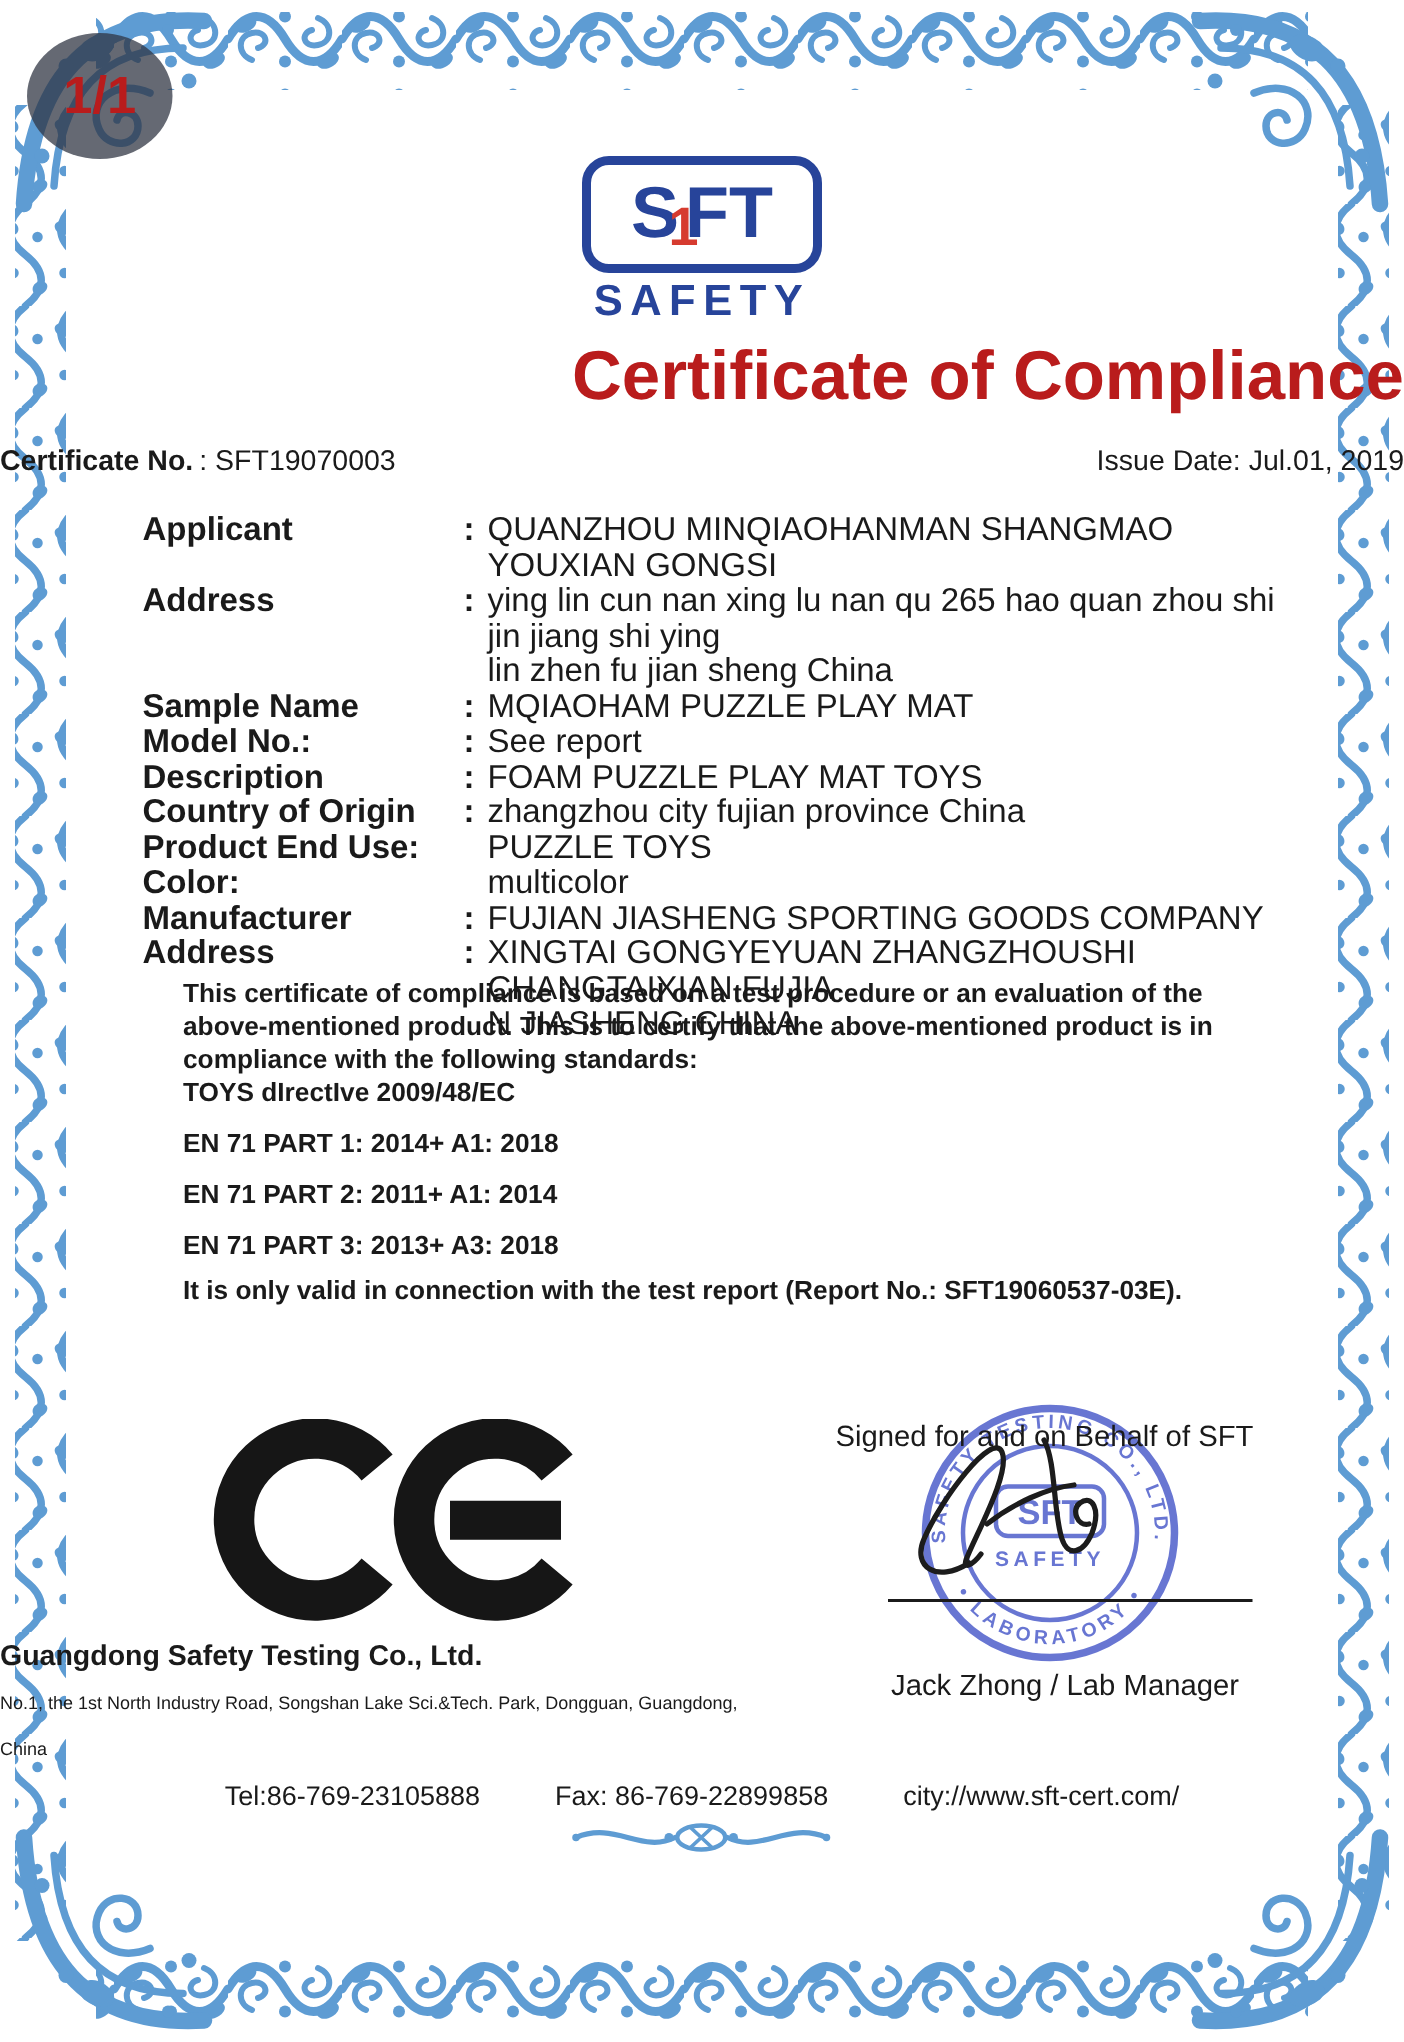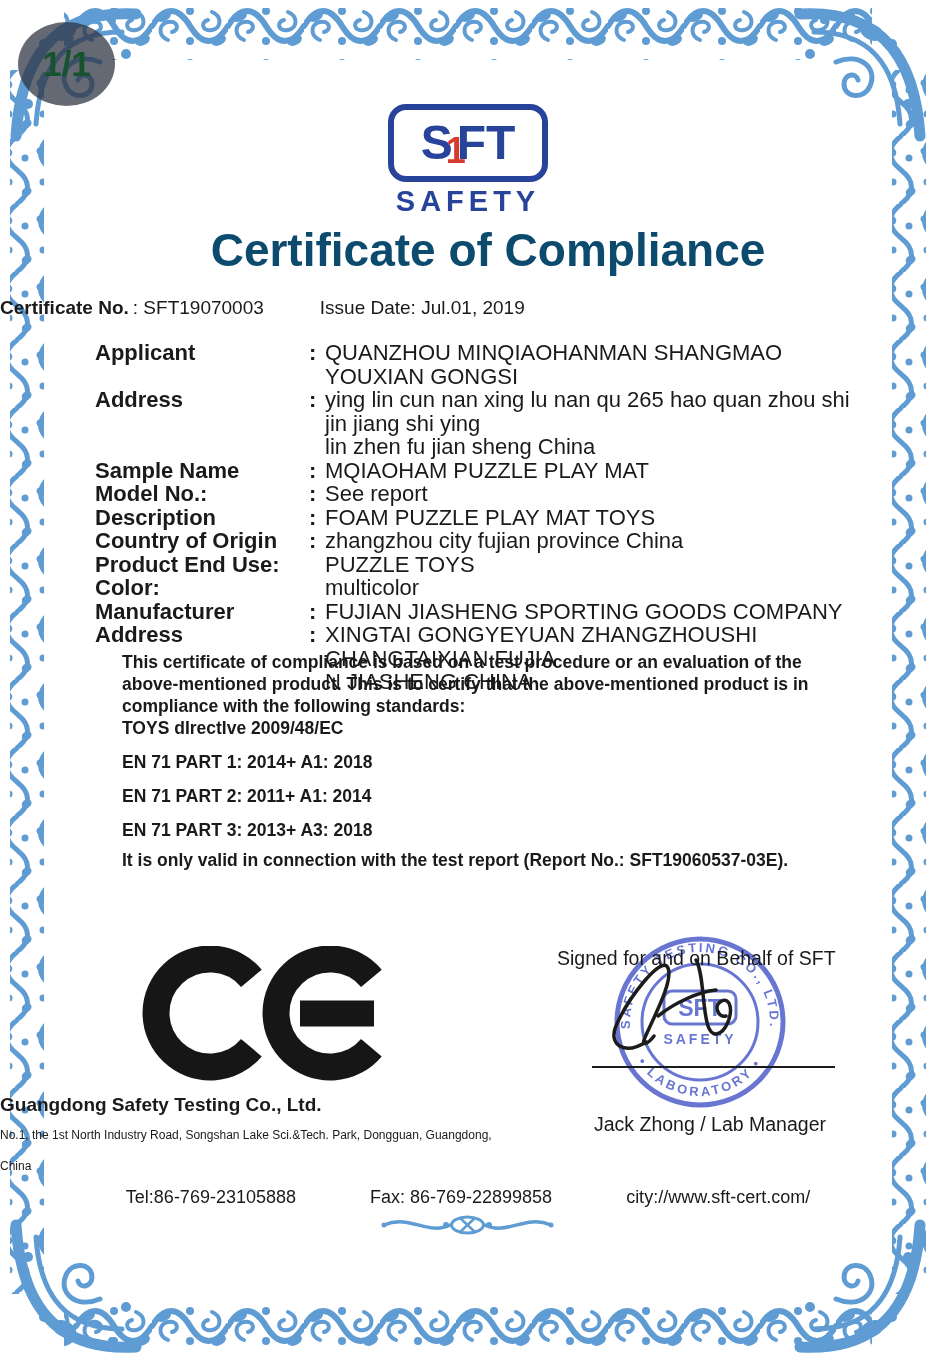--- a/index.html
+++ b/index.html
@@ -5,32 +5,32 @@
   html,body{margin:0;padding:0;background:#ffffff;}
   .page{position:relative;width:936px;height:1361px;background:#fff;overflow:hidden;
         font-family:"Liberation Sans",sans-serif;color:#1a1a1a;}
   .abs{position:absolute;}
   svg{display:block;}
   .border-layer{position:absolute;inset:0;pointer-events:none;z-index:1;}
 
   .indicator{left:18px;top:22px;width:97px;height:84px;border-radius:50%;
     background:rgba(47,53,66,.74);display:flex;align-items:center;justify-content:center;
     z-index:6;}
-  .indicator span{color:#14532d;font-size:35px;font-weight:700;}
+  .indicator span{color:#b91c1c;font-size:35px;font-weight:700;}
 
   .logo-wrap{top:104px;left:0;right:0;text-align:center;z-index:2;}
   .logo-box{margin:0 auto;width:148px;height:66px;border:6px solid #27449A;border-radius:18px;
     display:flex;align-items:center;justify-content:center;font-weight:700;font-size:48px;
     color:#27449A;line-height:1;}
   .logo-one{color:#D63B2F;font-size:36px;font-weight:700;margin:16px -9px 0 -7px;position:relative;z-index:2;}
   .logo-sub{margin-top:3px;font-size:29px;font-weight:700;letter-spacing:5px;color:#27449A;}
 
-  .title{top:223px;left:0;right:0;text-align:center;font-size:46px;font-weight:700;color:#0c4a6e;z-index:2;margin-left:40px;}
-
-  .meta{top:297px;left:0;right:0;display:flex;justify-content:flex-start;gap:52px;font-size:19px;z-index:2;}
+  .title{top:223px;left:0;right:0;text-align:right;font-size:46px;font-weight:700;color:#b91c1c;z-index:2;margin-left:40px;}
+
+  .meta{top:297px;left:0;right:0;display:flex;justify-content:space-between;gap:52px;font-size:19px;z-index:2;}
   .meta .b{font-weight:700;}
   .meta .grp span{margin-right:4px;}
 
   .fields{top:341px;left:95px;width:765px;font-size:22px;z-index:2;}
   .frow{display:grid;grid-template-columns:214px 16px auto;line-height:23.5px;}
   .flabel{font-weight:700;}
   .fcolon{font-weight:700;}
 
   .statement{top:651px;left:122px;width:708px;font-size:17.5px;font-weight:700;line-height:22px;z-index:2;}
   .statement p{margin:0;}
@@ -42,21 +42,21 @@
 
   .signedfor{left:557px;top:947px;font-size:19.5px;z-index:3;}
   .stamp{left:612px;top:934px;z-index:2;}
   .scribble{left:600px;top:938px;z-index:4;}
   .sigline{left:592px;top:1066px;width:243px;border-top:2px solid #1b1b1b;height:0;z-index:5;}
   .signer{left:594px;top:1072px;font-size:19.5px;z-index:5;margin-top:41px;}
 
   .footer{top:1094px;left:0;right:0;text-align:left;z-index:2;}
   .company{font-size:19px;font-weight:700;}
   .addr{font-size:12px;margin-top:7px;line-height:24px;}
-  .telrow{display:flex;justify-content:center;gap:74px;margin-top:9px;font-size:18px;}
+  .telrow{display:flex;justify-content:center;gap:50px;margin-top:9px;font-size:18px;}
 
   .divider{left:380px;top:1210px;z-index:2;}
 </style>
 </head>
 <body>
 
 <div class="page">
 
   <svg class="border-layer" width="936" height="1361" viewBox="0 0 936 1361" xmlns="http://www.w3.org/2000/svg">
     <defs>

